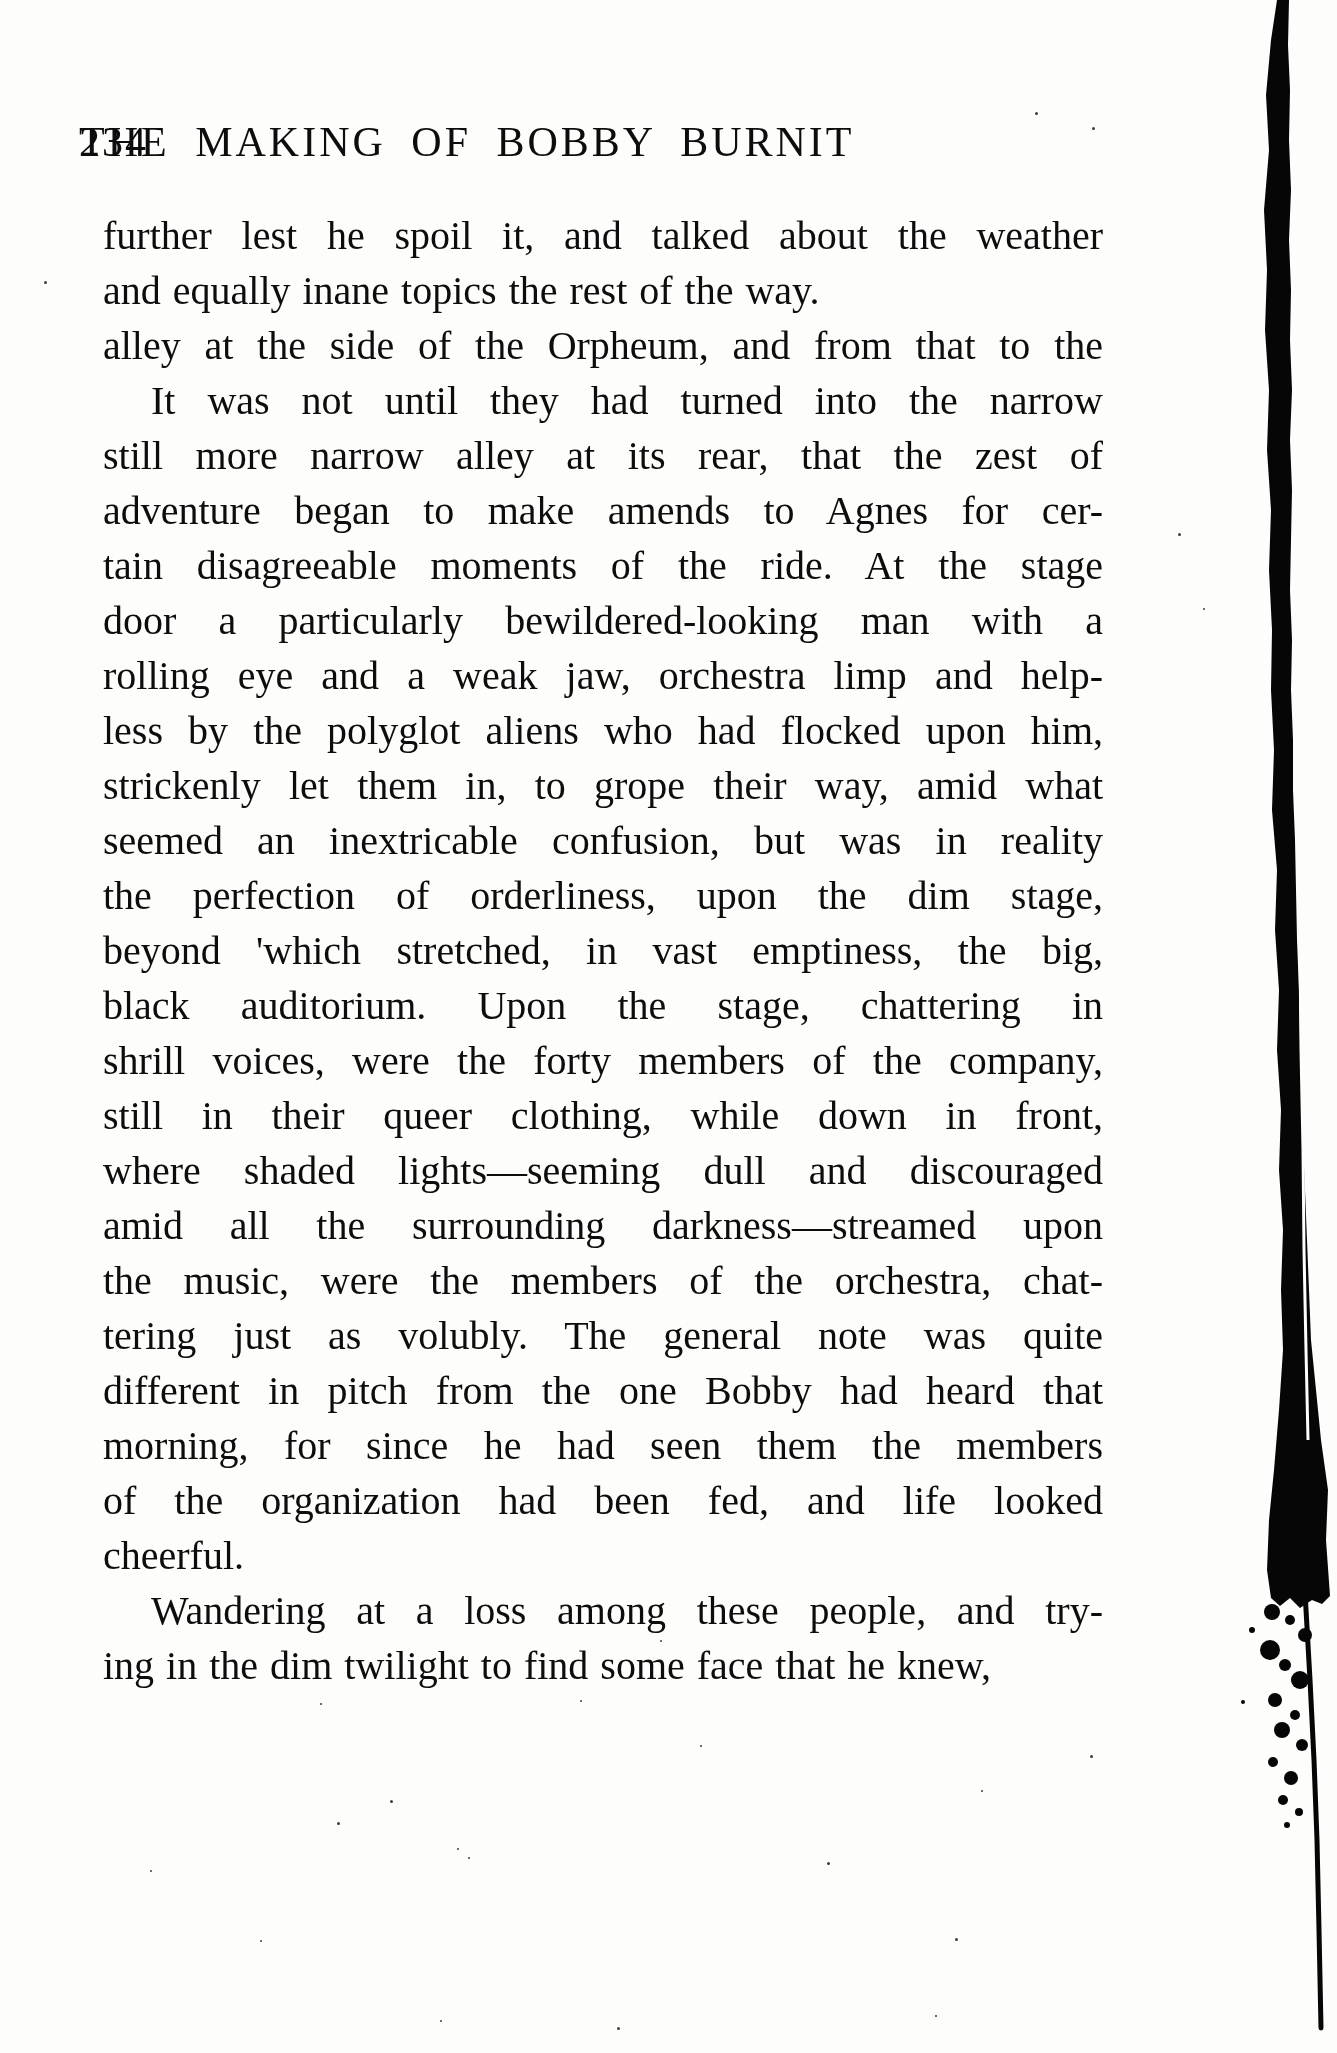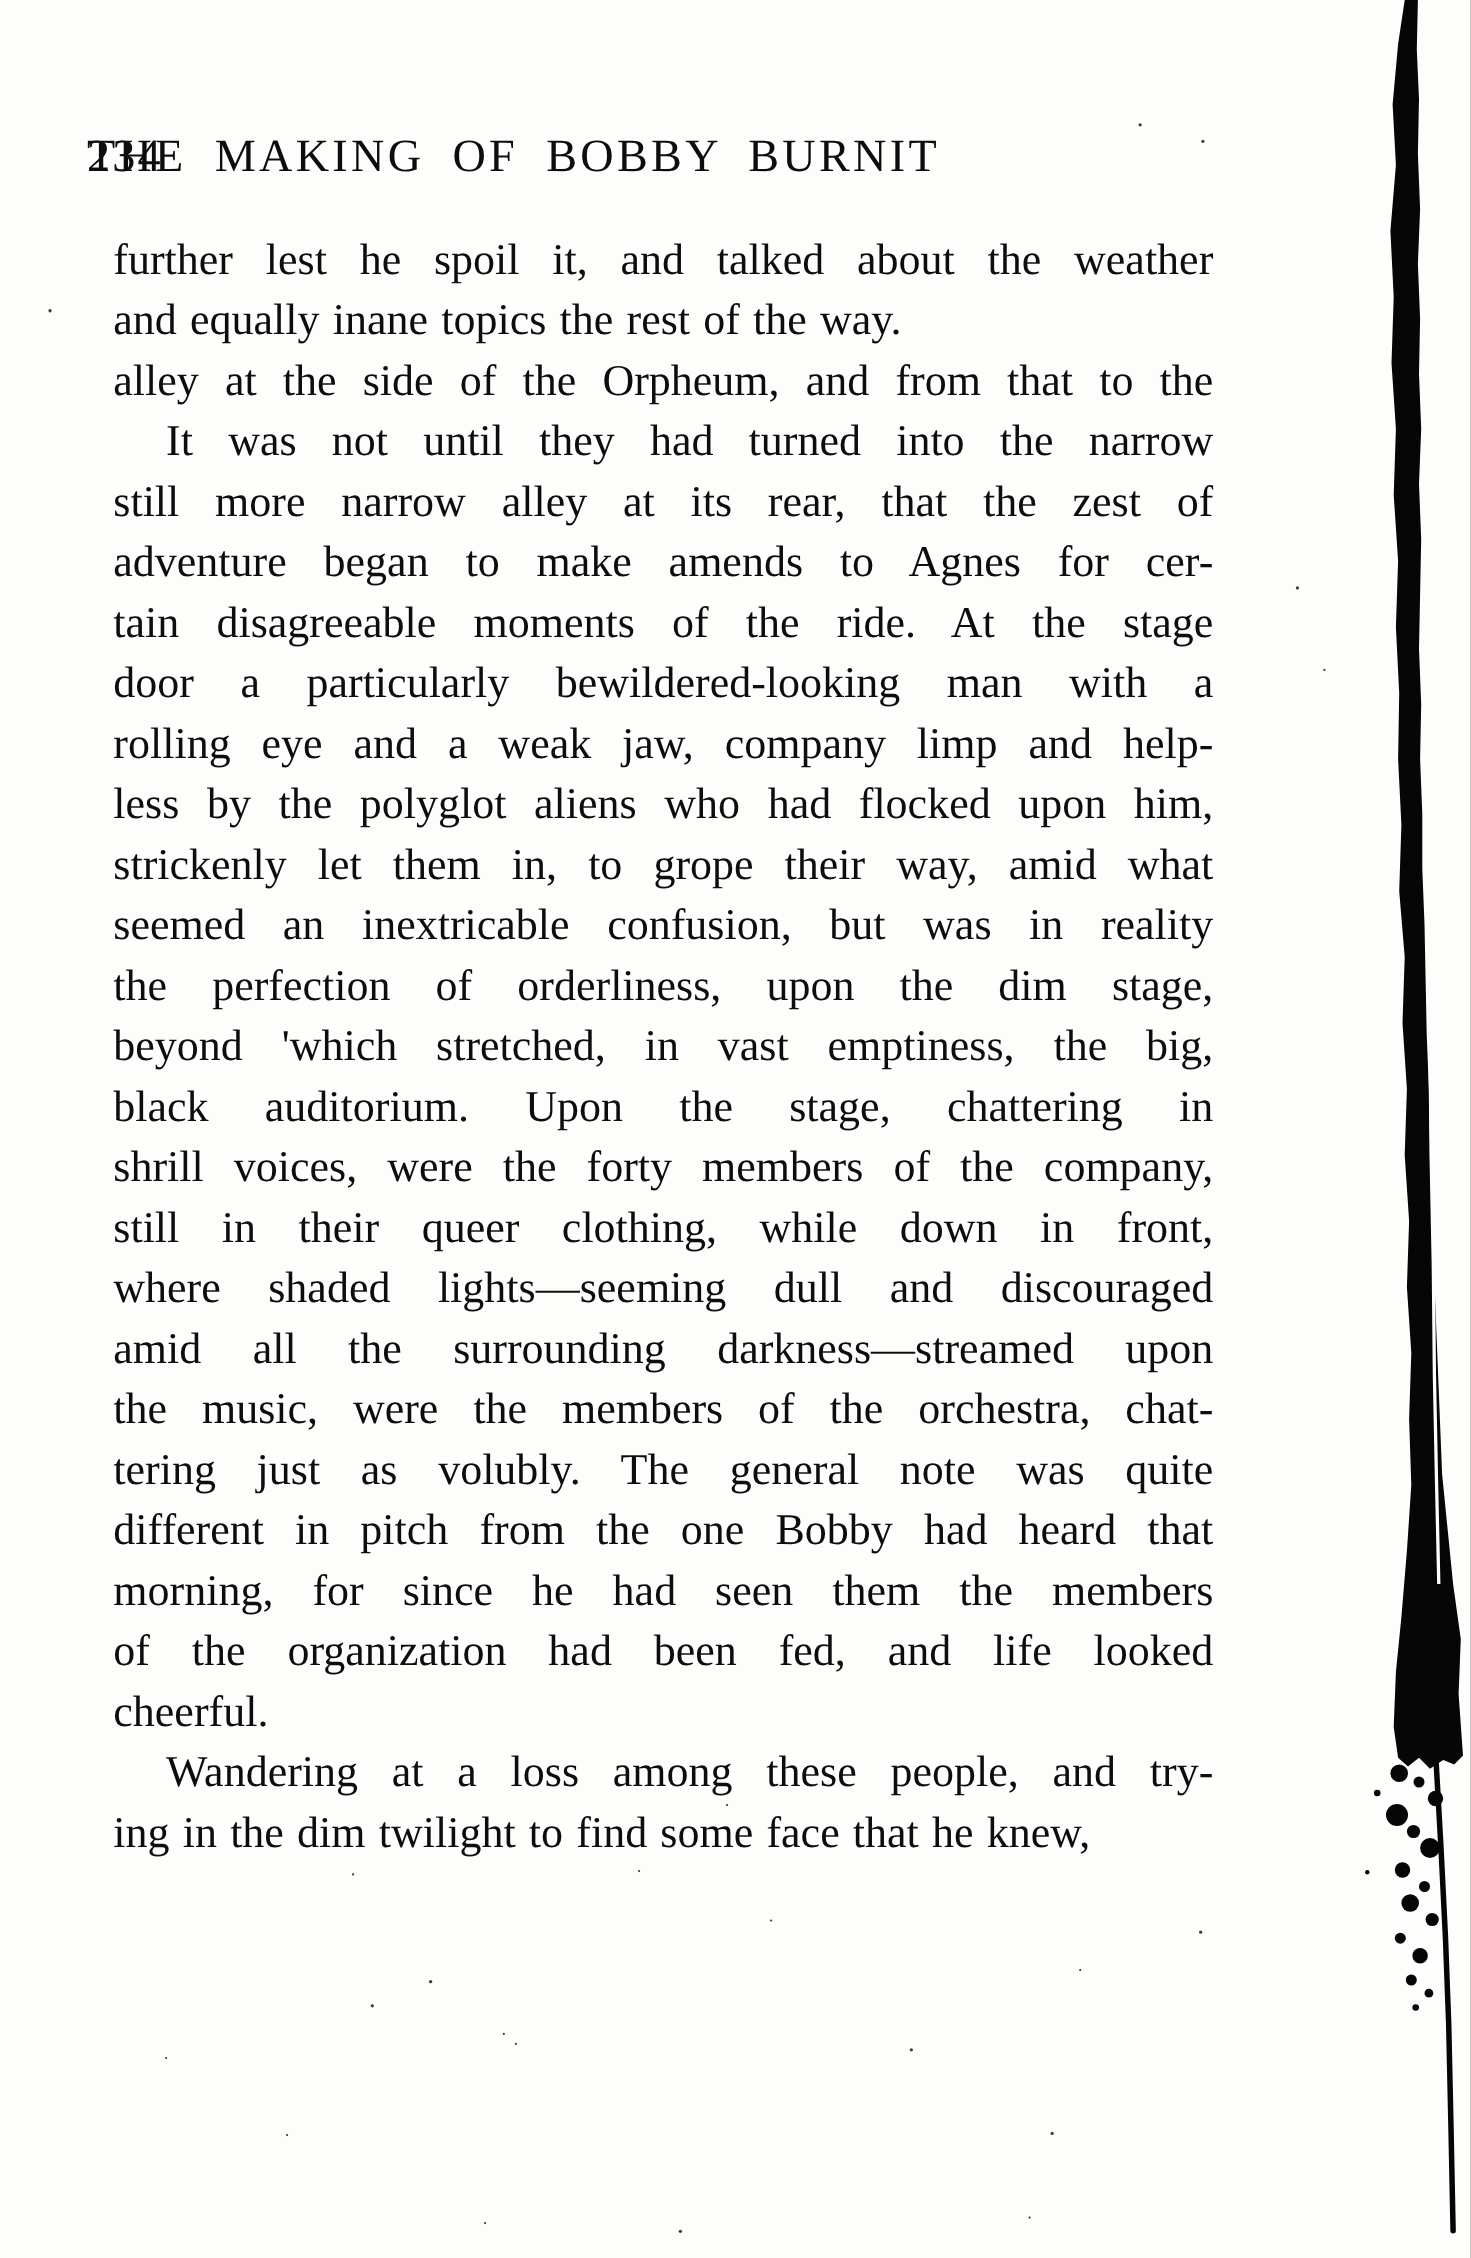--- a/index.html
+++ b/index.html
@@ -67,21 +67,21 @@
         <div class="line">further lest he spoil it, and talked about the weather</div>
         <div class="line last">and equally inane topics the rest of the way.</div>
       </div>
       <div class="paragraph">
         <div class="line">alley at the side of the Orpheum, and from that to the</div>
         <div class="line indent">It was not until they had turned into the narrow</div>
         <div class="line">still more narrow alley at its rear, that the zest of</div>
         <div class="line">adventure began to make amends to Agnes for cer-</div>
         <div class="line">tain disagreeable moments of the ride.  At the stage</div>
         <div class="line">door a particularly bewildered-looking man with a</div>
-        <div class="line">rolling eye and a weak jaw, company limp and help-</div>
+        <div class="line">rolling eye and a weak jaw, orchestra limp and help-</div>
         <div class="line">less by the polyglot aliens who had flocked upon him,</div>
         <div class="line">strickenly let them in, to grope their way, amid what</div>
         <div class="line">seemed an inextricable confusion, but was in reality</div>
         <div class="line">the perfection of orderliness, upon the dim stage,</div>
         <div class="line">beyond 'which stretched, in vast emptiness, the big,</div>
         <div class="line">black auditorium.  Upon the stage, chattering in</div>
         <div class="line">shrill voices, were the forty members of the company,</div>
         <div class="line">still in their queer clothing, while down in front,</div>
         <div class="line">where shaded lights—seeming dull and discouraged</div>
         <div class="line">amid all the surrounding darkness—streamed upon</div>

